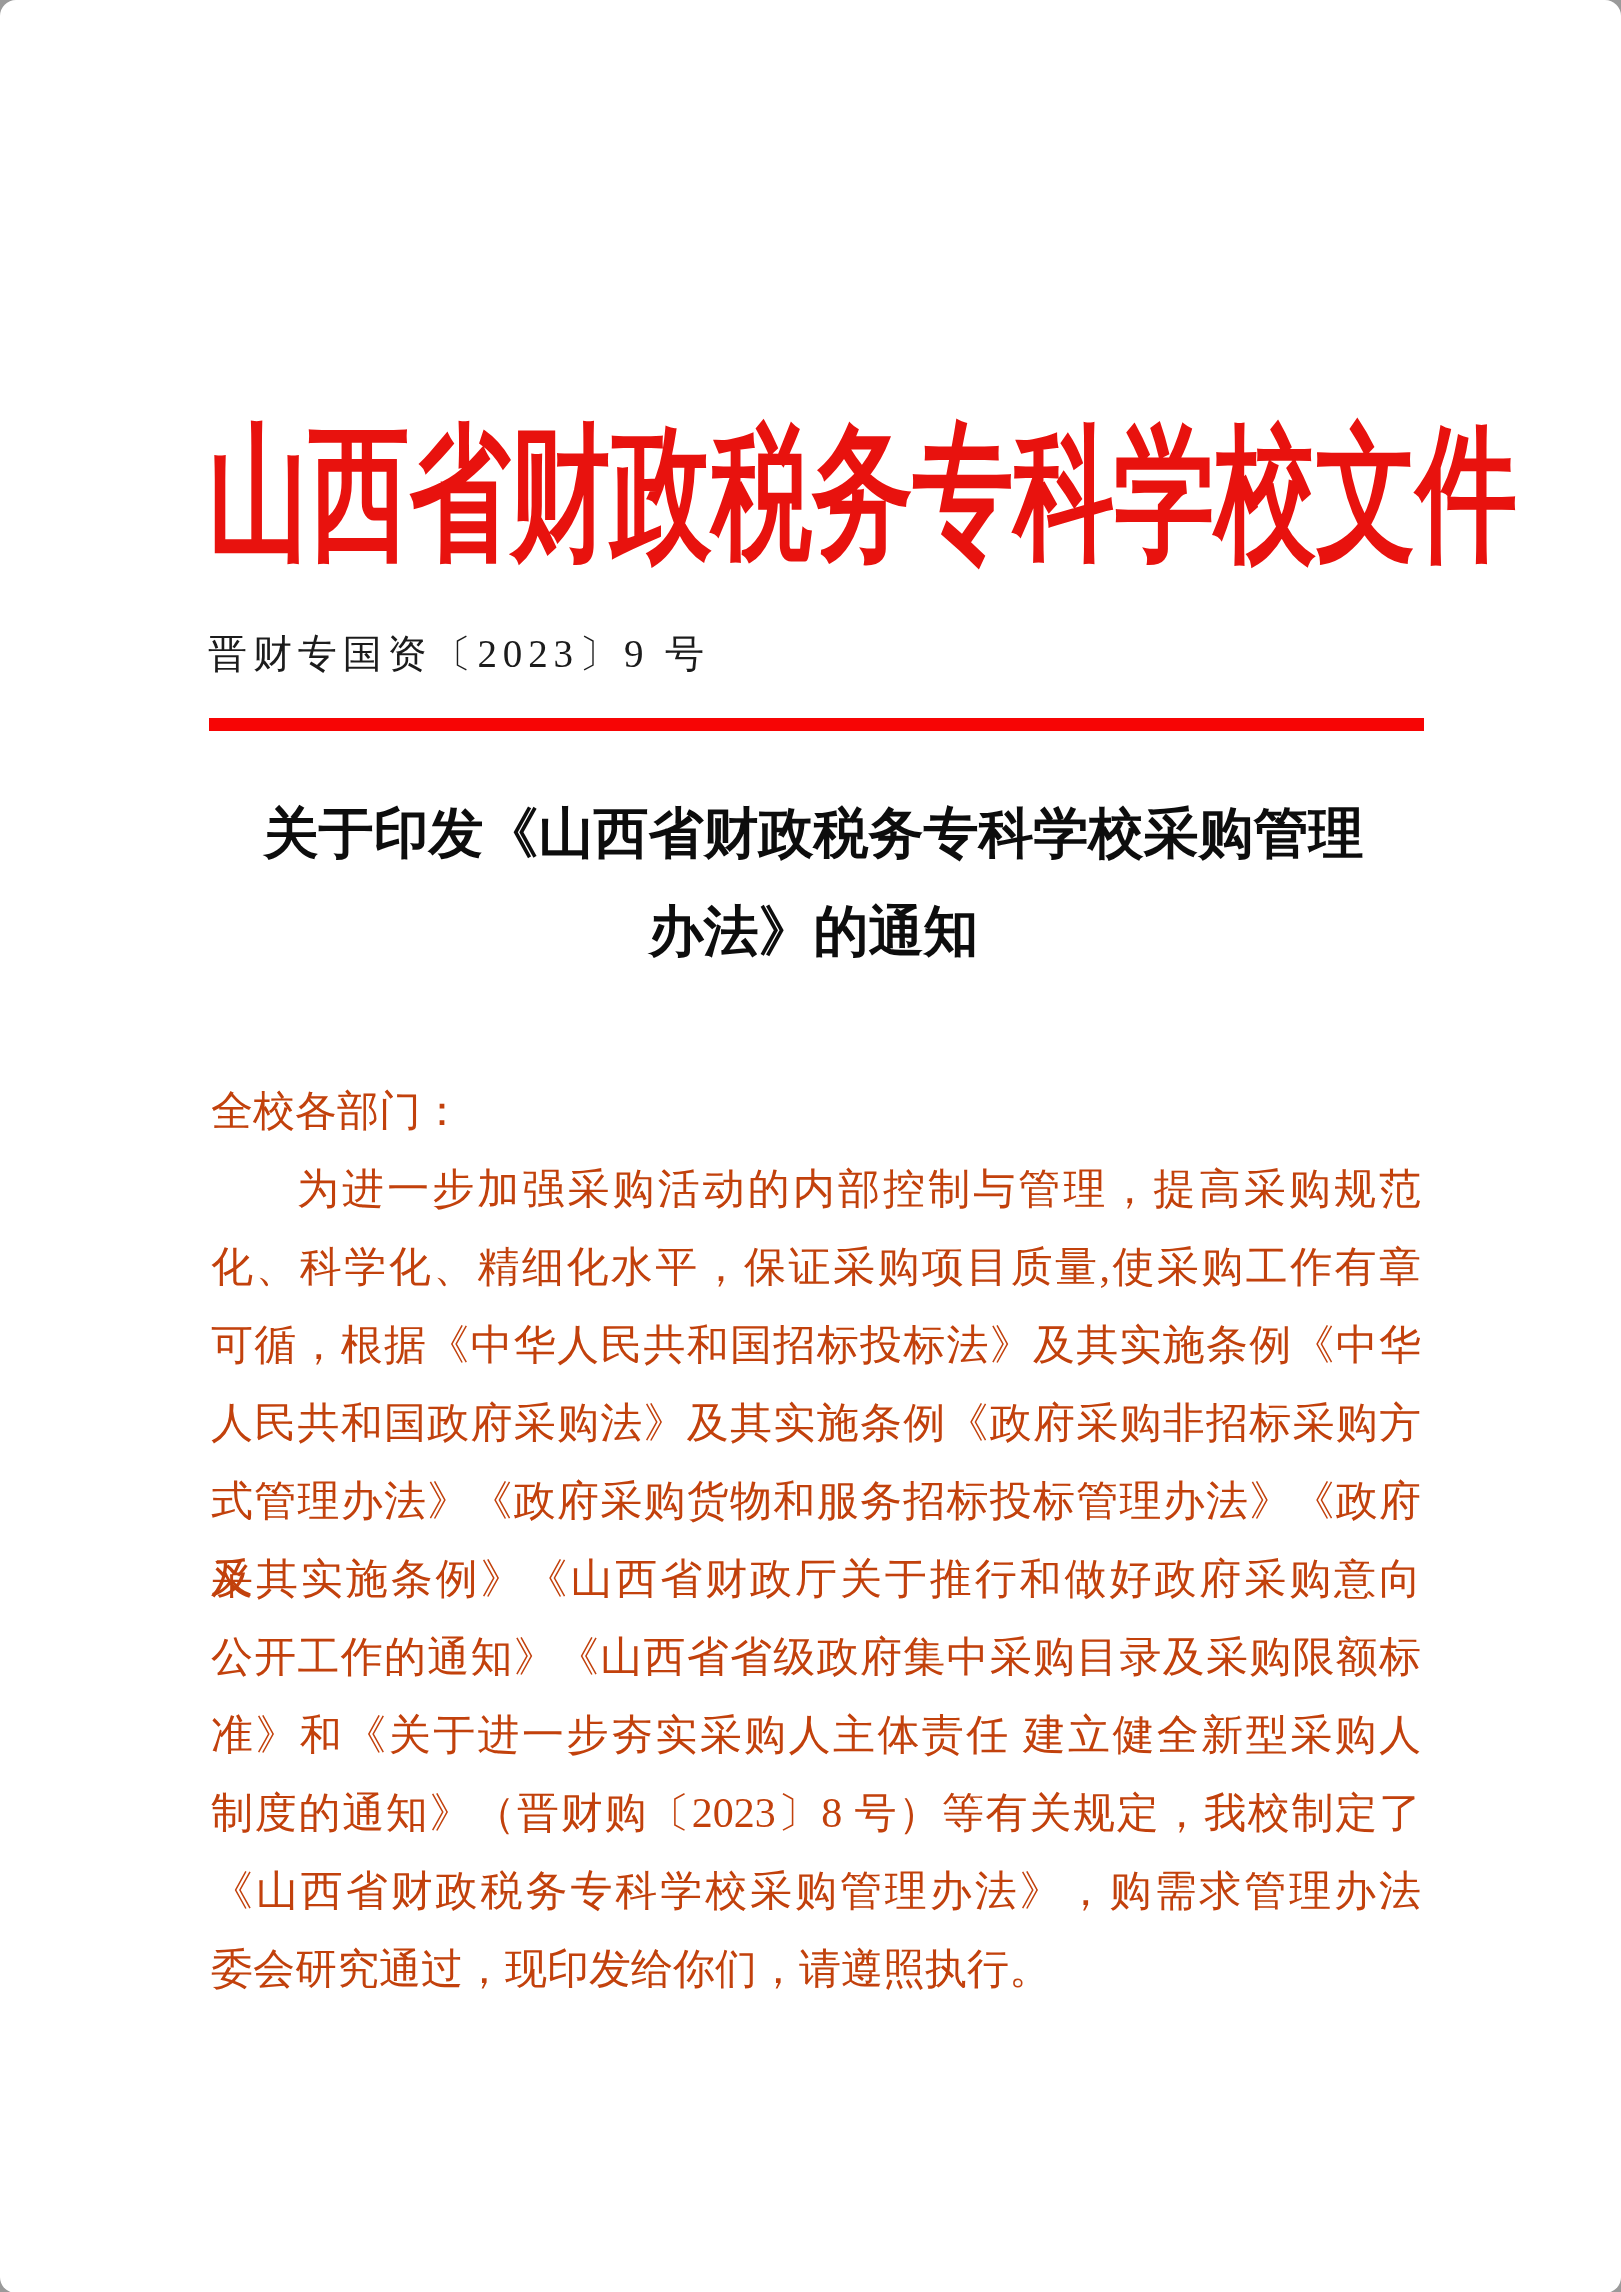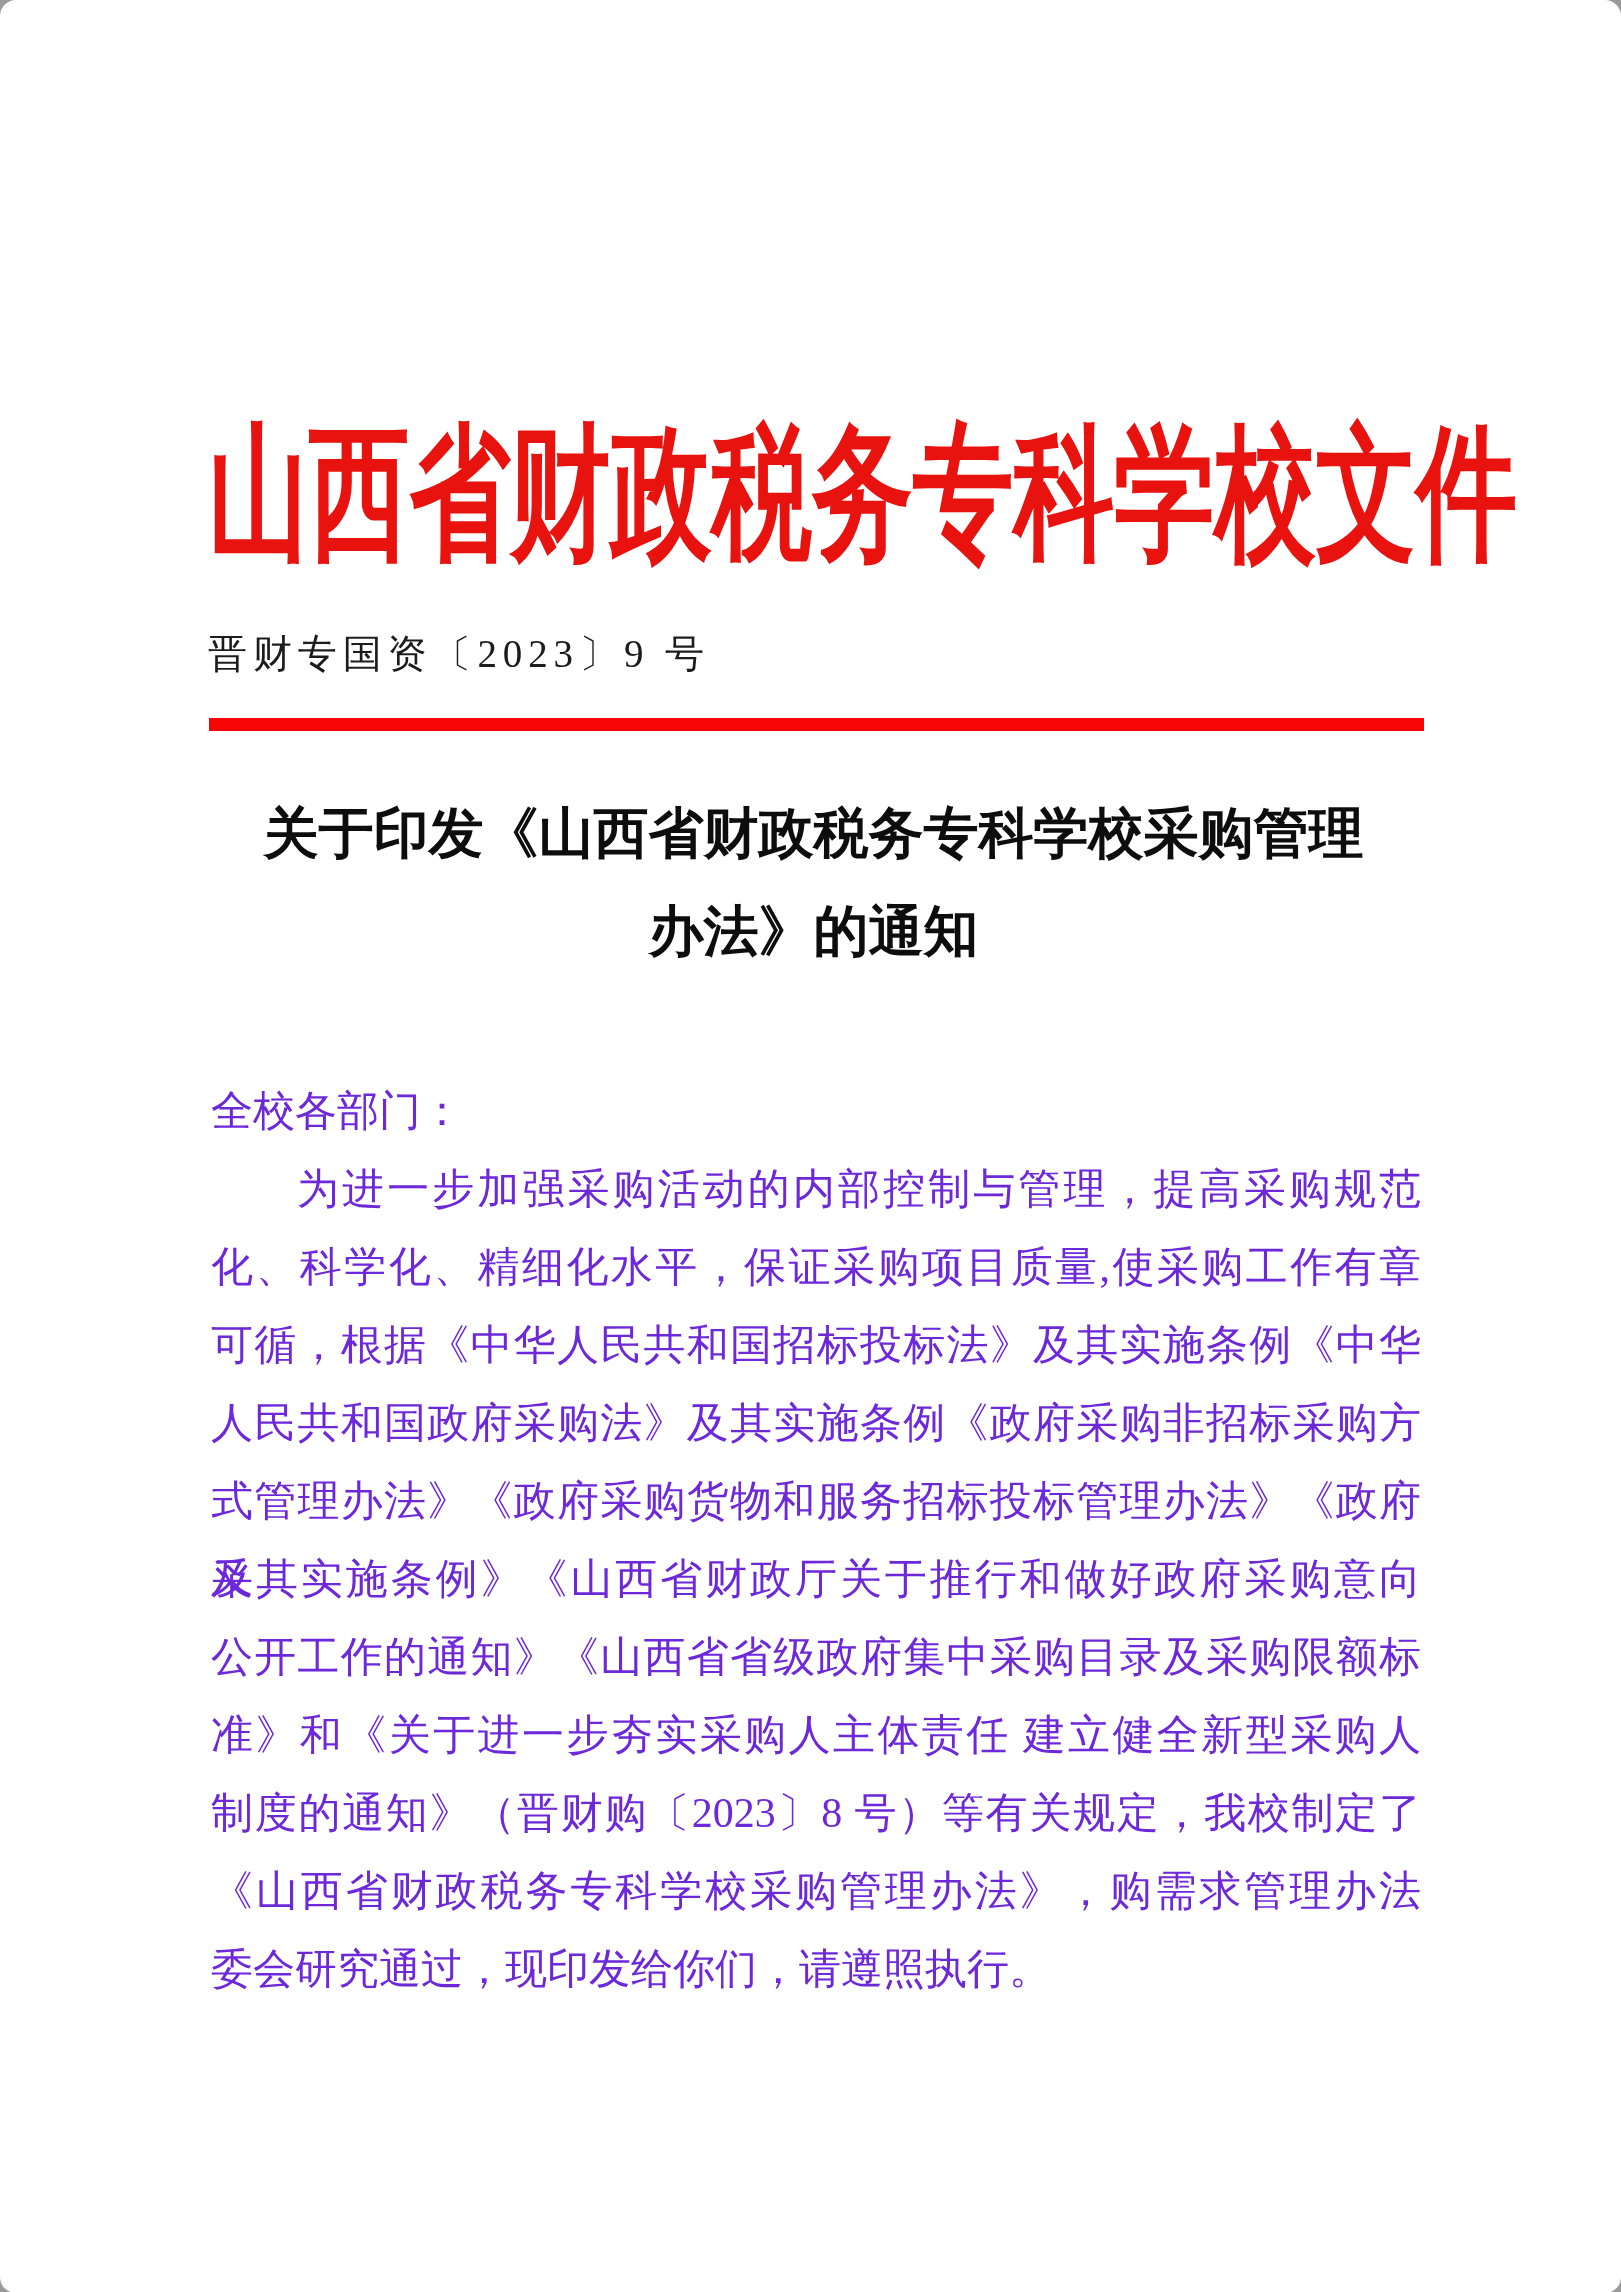--- a/index.html
+++ b/index.html
@@ -71,21 +71,21 @@
     height: 98px;
     line-height: 98px;
   }
   
   .doc-body {
     position: absolute;
     top: 1072px;
     left: 211px;
     width: 1210px;
     font-size: 42px;
-    color: #6d28d9;
+    color: #c2410c;
   }
   .doc-body .bline {
     height: 78px;
     line-height: 78px;
     white-space: nowrap;
   }
   .doc-body .bline.justify {
     white-space: normal;
     text-align: justify;
     text-align-last: justify;

